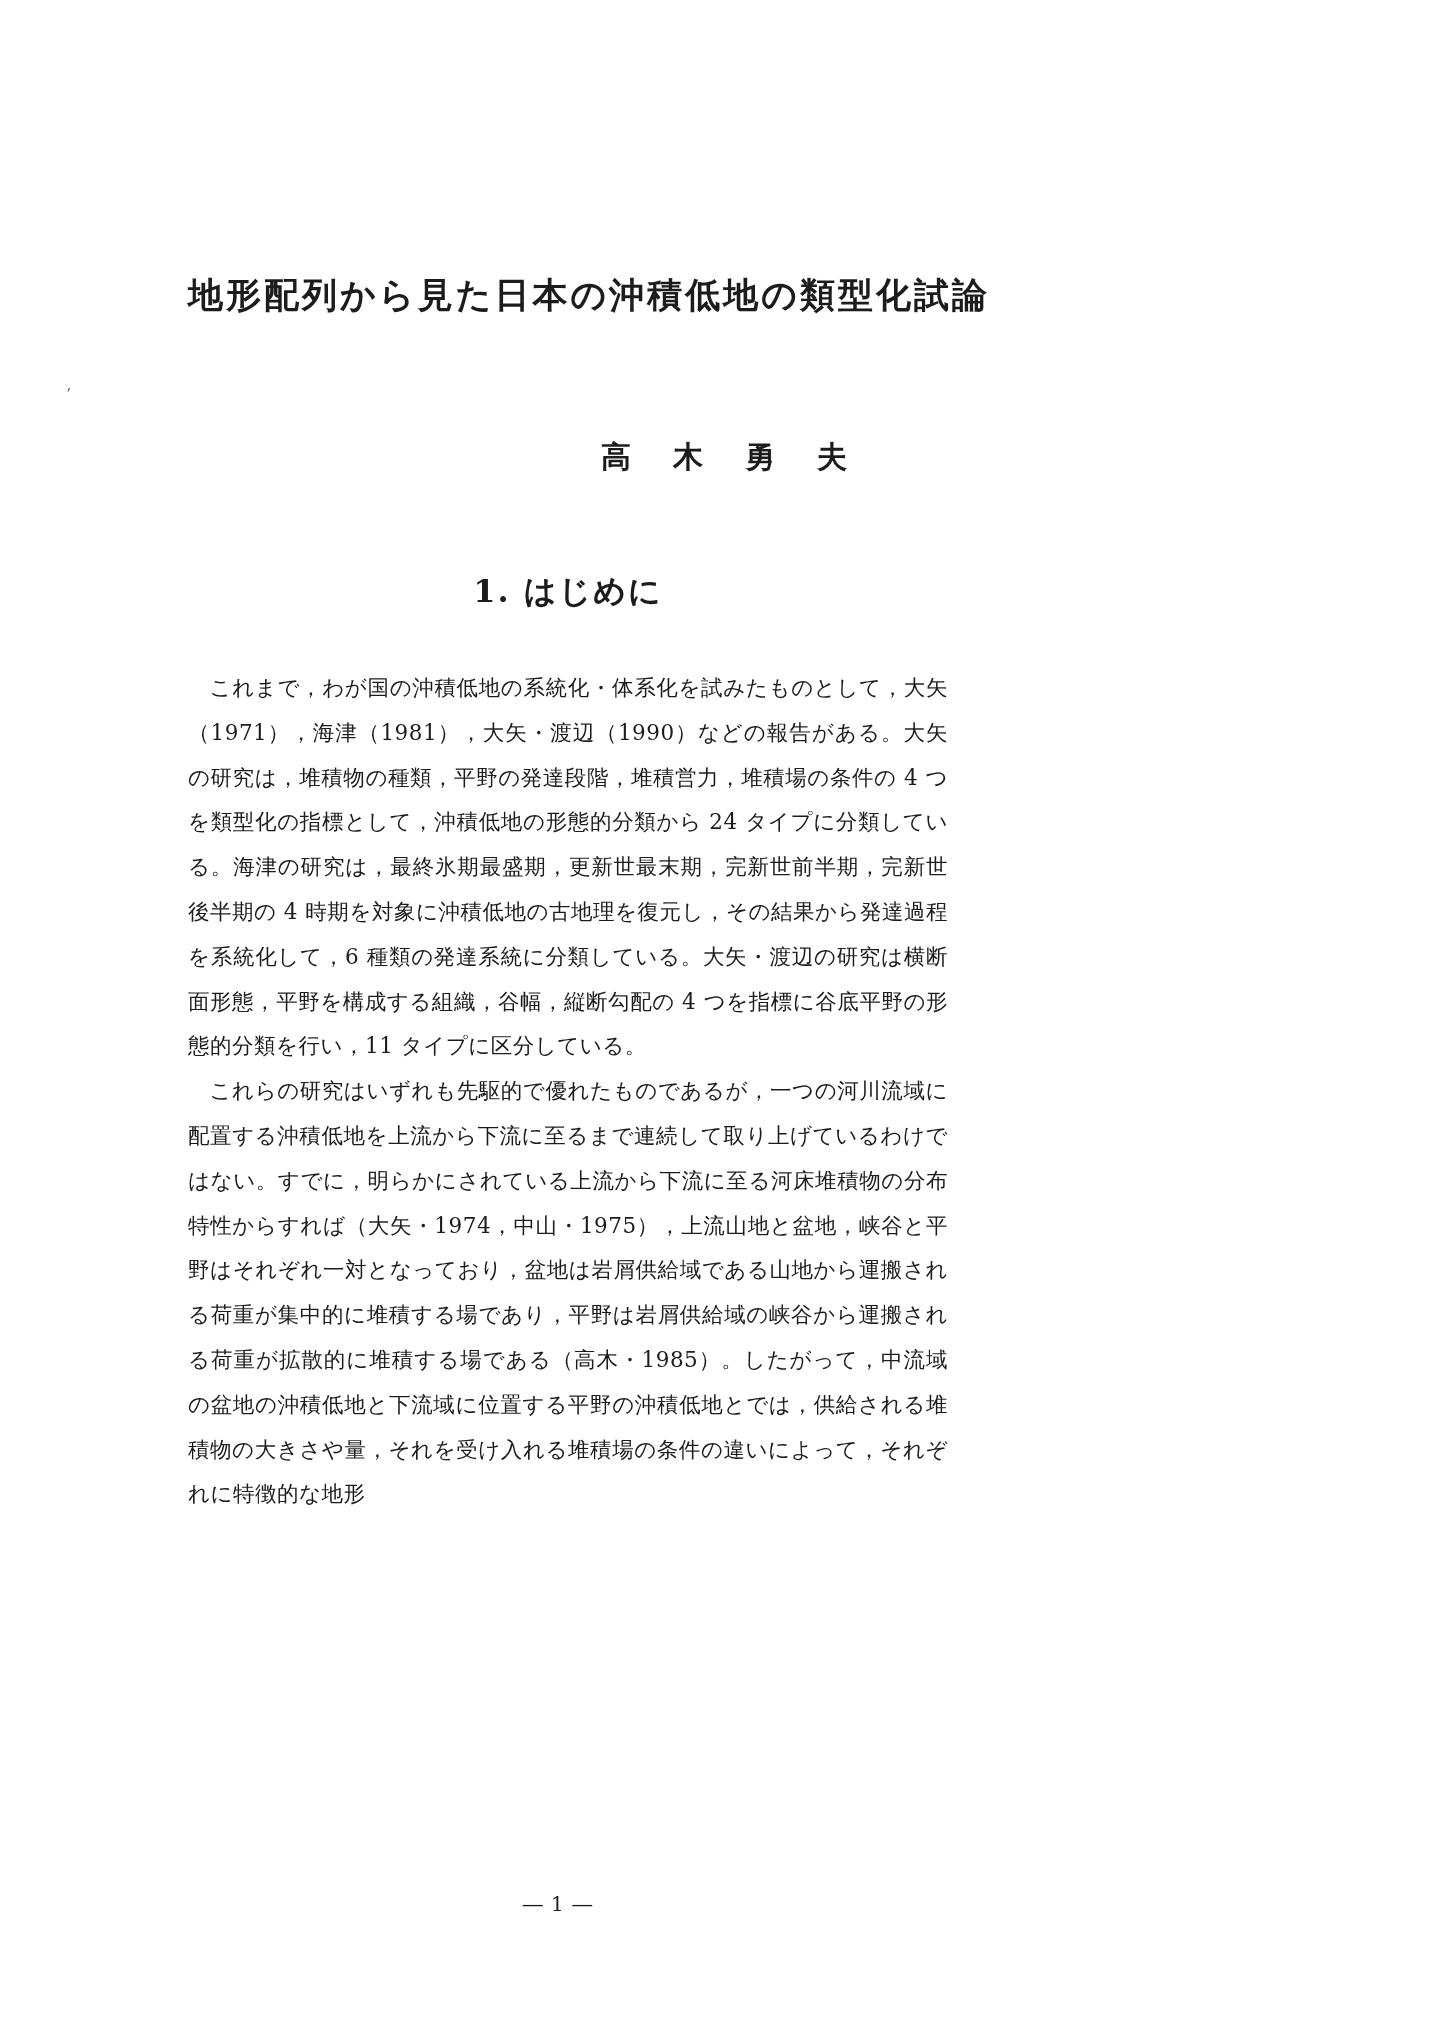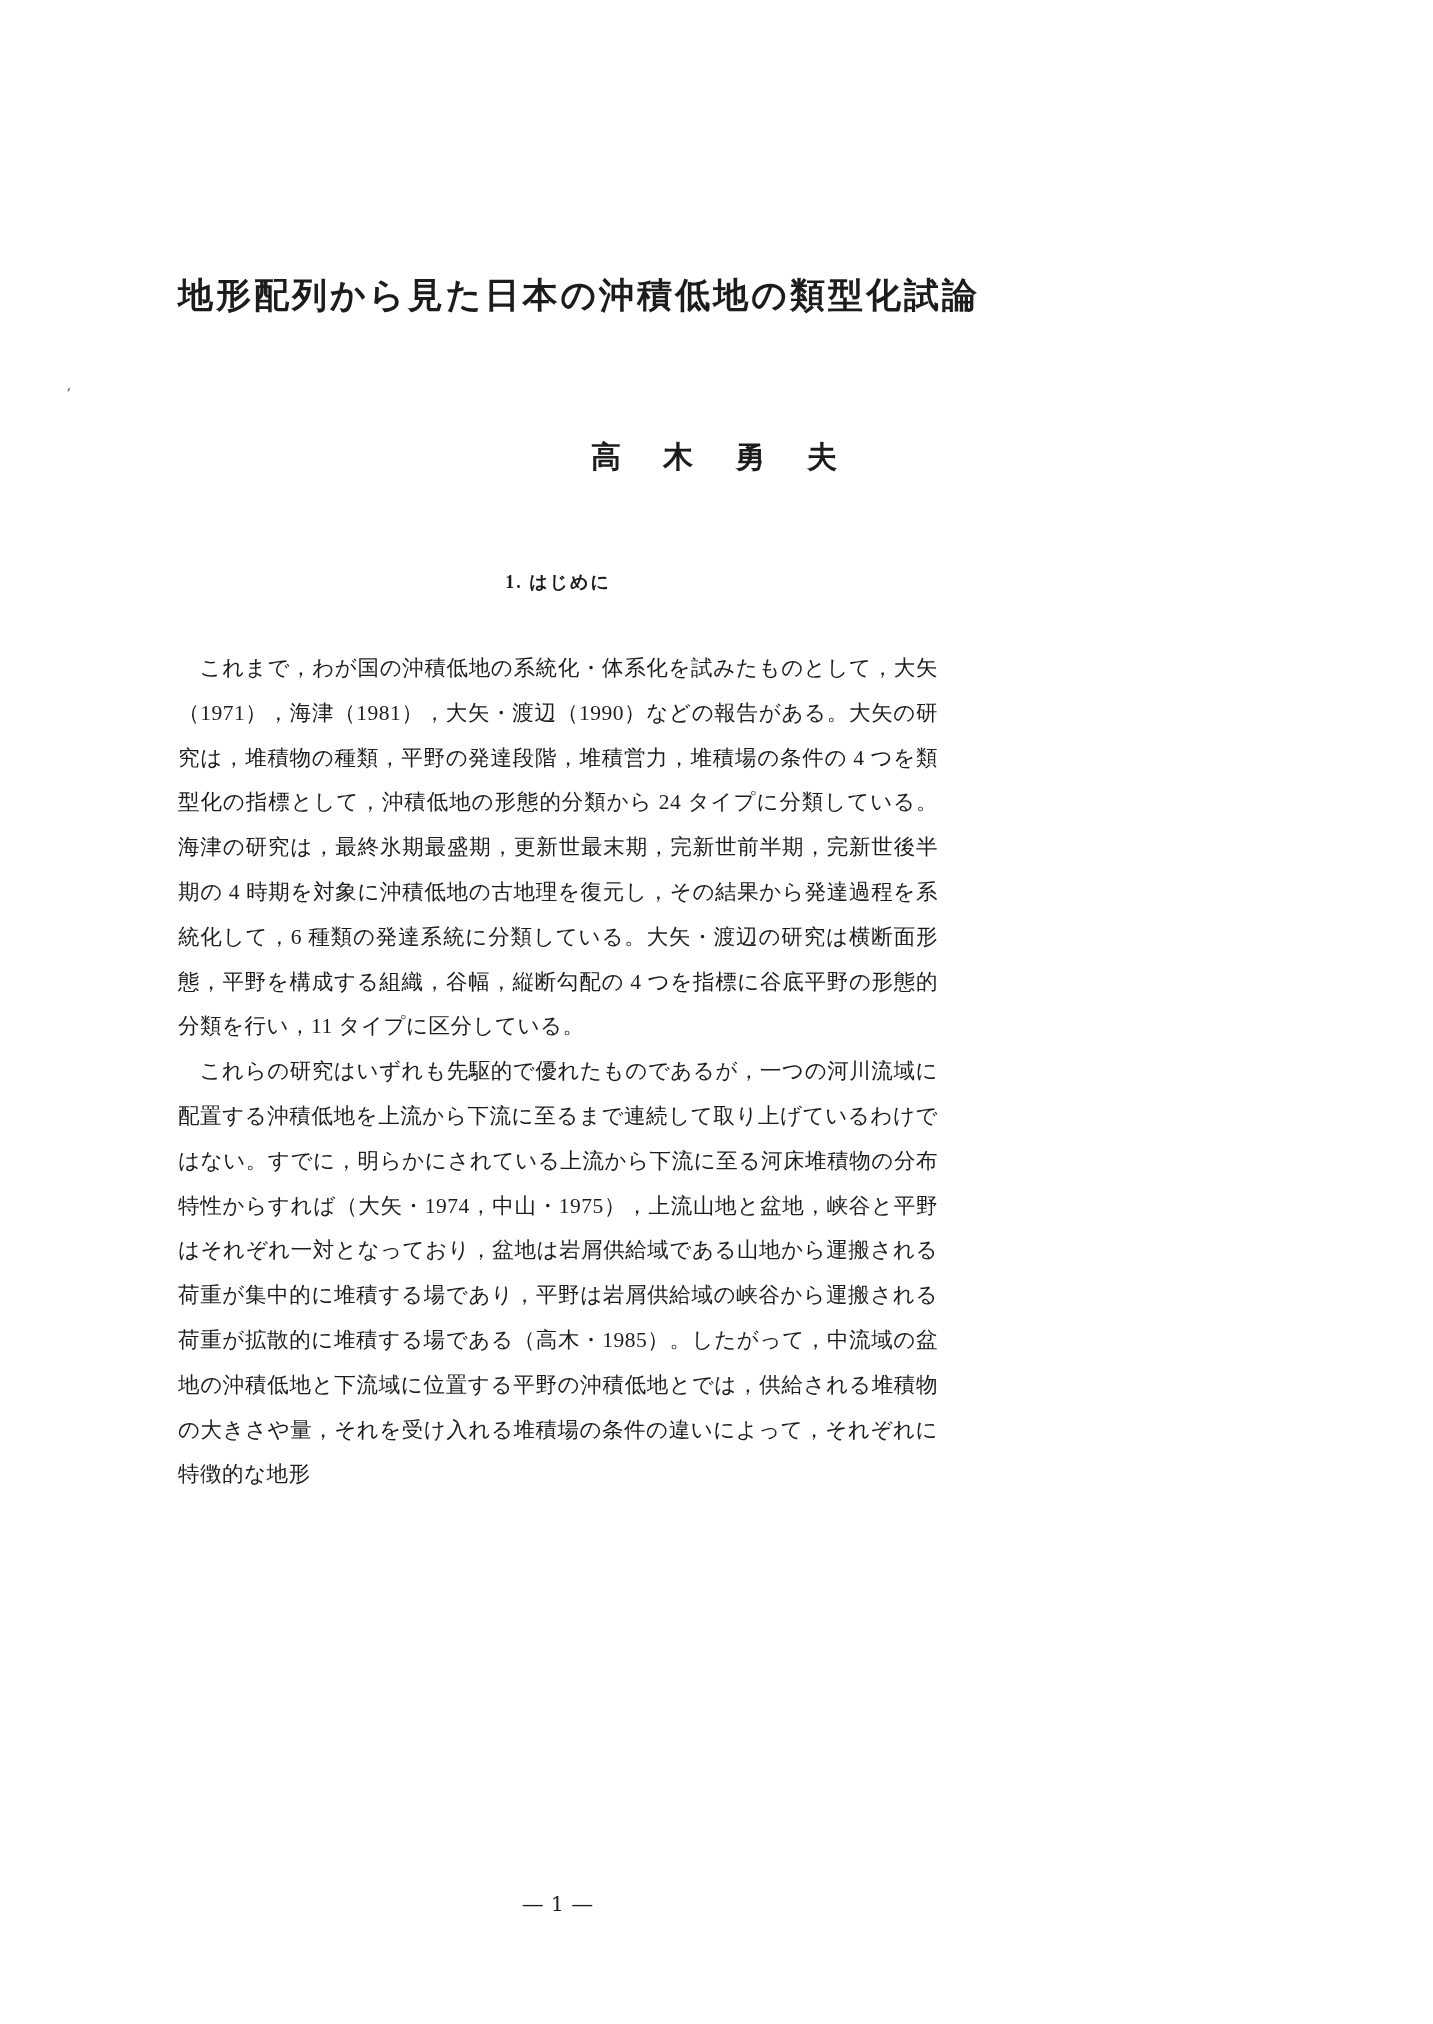--- a/index.html
+++ b/index.html
@@ -12,44 +12,43 @@
     width: 1433px;
     height: 2024px;
     margin: 0 auto;
     background: #ffffff;
     color: #1c1c1c;
     font-family: "DejaVu Serif", "Liberation Serif", serif;
     overflow: hidden;
   }
   .content {
     position: absolute;
-    left: 178px;
+    left: 188px;
     top: 0;
     width: 760px;
-    font-family: Liberation Serif, serif;
   }
   .title {
     margin: 272px 0 0 0;
     font-size: 35px;
     font-weight: 600;
     letter-spacing: 3px;
     text-align: center;
     white-space: nowrap;
   }
   .author {
     margin-top: 118px;
     font-size: 30px;
     font-weight: 600;
     letter-spacing: 6px;
     text-align: right;
     padding-right: 95px;
   }
   .section-heading {
     margin: 92px 0 0 0;
-    font-size: 18px;
+    font-size: 32px;
     font-weight: 600;
     letter-spacing: 2px;
     text-align: center;
   }
   .body-text {
     margin-top: 52px;
   }
   .body-text p {
     margin: 0;
     font-size: 21.5px;

